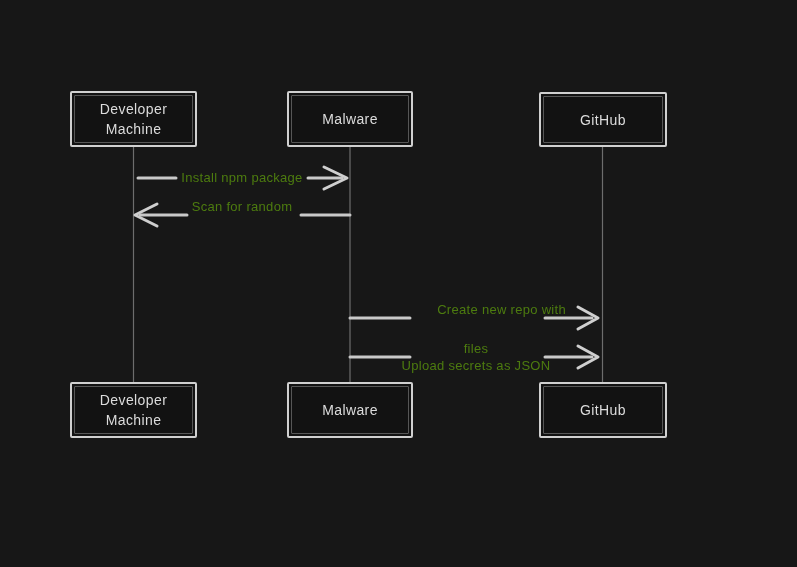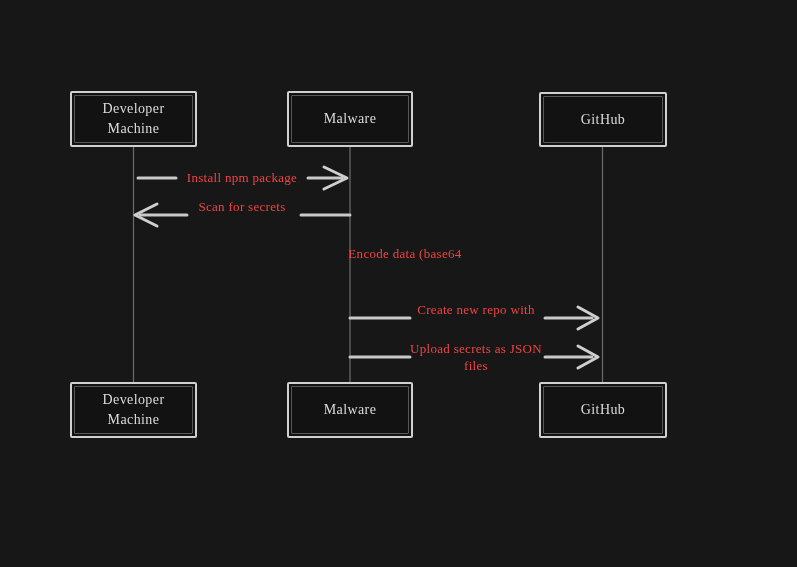--- a/index.html
+++ b/index.html
@@ -1,21 +1,21 @@
 <!DOCTYPE html>
 <html><head>
 <meta charset="utf-8">
 <style>
   html,body{margin:0;padding:0;background:#171717;}
   .stage{
     position:relative;
     width:797px;height:567px;
     background:#171717;
     overflow:hidden;
-    font-family:Liberation Serif, serif;
+    font-family:Liberation Sans, sans-serif;
   }
   .layer{position:absolute;left:0;top:0;width:797px;height:567px;}
   .actor{
     position:absolute;
     background:#121212;
     border:2px solid #d0d0d0;
     border-radius:2px;
     display:flex;flex-direction:column;align-items:center;justify-content:center;
     color:#dcdcdc;
     font-size:14px;line-height:20px;letter-spacing:.4px;
@@ -29,31 +29,31 @@
     pointer-events:none;
   }
   .actor-dev-top   {left:70px; top:91px; width:127px;height:56px;}
   .actor-mal-top   {left:287px;top:91px; width:126px;height:56px;}
   .actor-git-top   {left:539px;top:92px; width:128px;height:55px;}
   .actor-dev-bot   {left:70px; top:382px;width:127px;height:56px;}
   .actor-mal-bot   {left:287px;top:382px;width:126px;height:56px;}
   .actor-git-bot   {left:539px;top:382px;width:128px;height:56px;}
   .msg{
     position:absolute;
-    color:#ef4444;
+    color:#4d7c0f;
     font-size:13px;
     letter-spacing:.3px;
     text-align:center;
     line-height:16.5px;
   }
   .msg span{display:block;}
   .msg-1{left:166px;top:171px;width:152px;line-height:14px;}
   .msg-2{left:162px;top:199px;width:160px;line-height:16px;}
   .msg-3{left:330px;top:246px;width:150px;line-height:16px;}
-  .msg-4{left:386px;top:302px;width:180px;}
+  .msg-4{left:386px;top:302px;width:180px;text-align:right;}
   .msg-5{left:386px;top:341px;width:180px;}
   .line{stroke:#c9c9c9;stroke-width:3;stroke-linecap:round;fill:none;}
   .head{stroke:#cfcfcf;stroke-width:3;stroke-linecap:round;stroke-linejoin:round;fill:none;}
   .lifeline{stroke:#6d6d6d;stroke-width:1.2;}
 </style>
 </head>
 <body>
 
 <div class="stage">
 
@@ -98,29 +98,28 @@
   <div class="actor actor-mal-bot">
     <span>Malware</span>
   </div>
   <div class="actor actor-git-bot">
     <span>GitHub</span>
   </div>
 
   <div class="msg msg-1">Install npm package</div>
 
   <div class="msg msg-2">
-    <span>Scan for secrets</span>
+    <span>Scan for random</span>
   </div>
 
   <div class="msg msg-3">
-    <span>Encode data (base64</span>
   </div>
 
   <div class="msg msg-4">
     <span>Create new repo with</span>
   </div>
 
   <div class="msg msg-5">
+    <span>files</span>
     <span>Upload secrets as JSON</span>
-    <span>files</span>
   </div>
 
 </div>
 
 </body></html>

